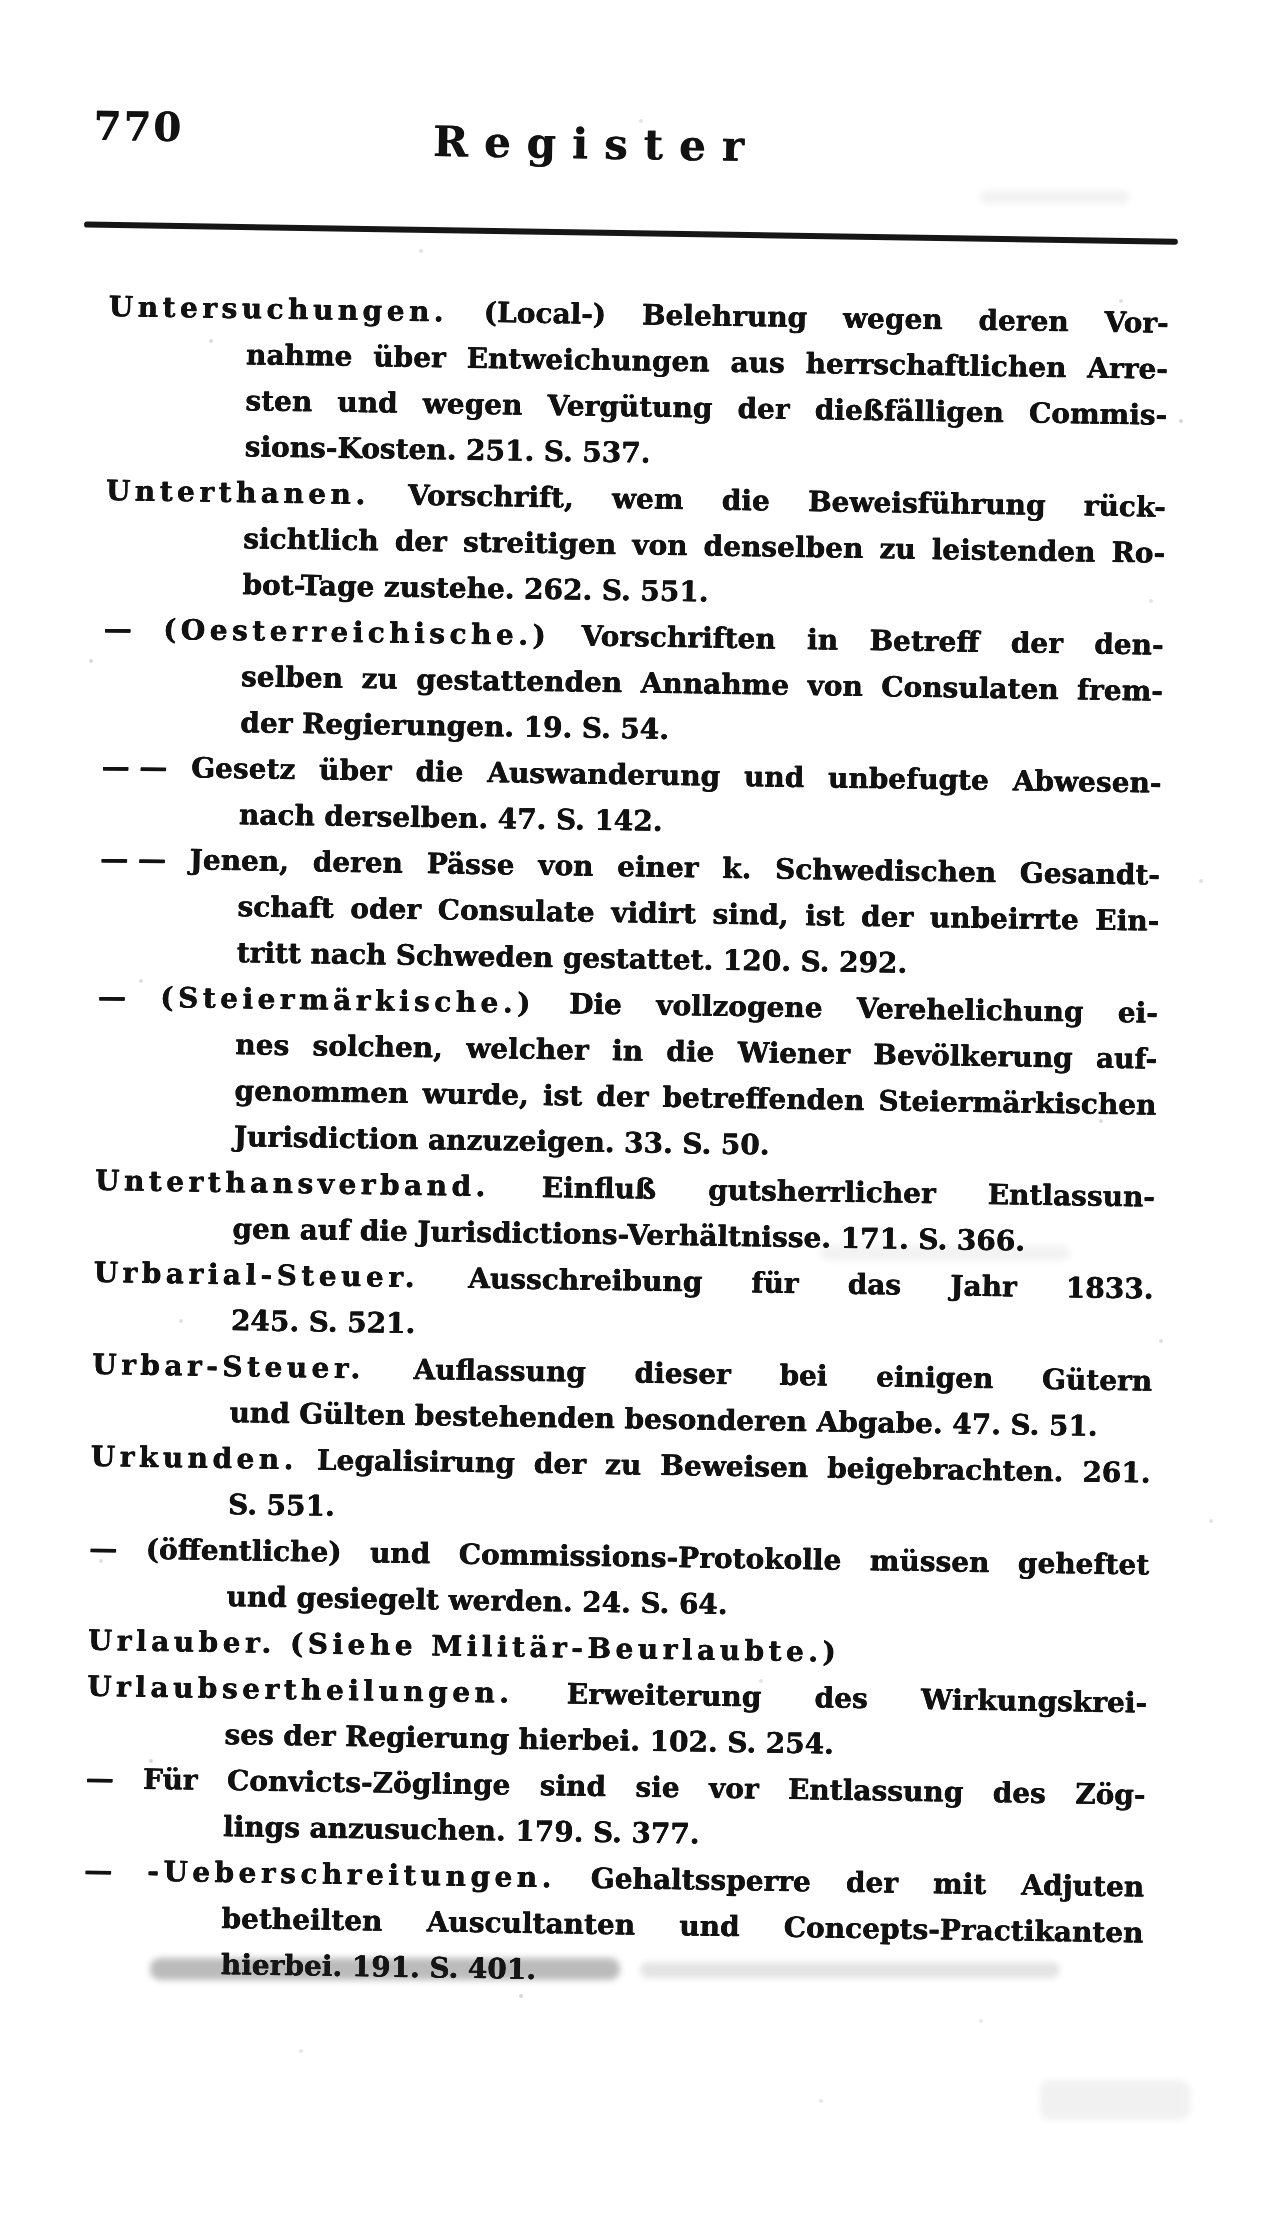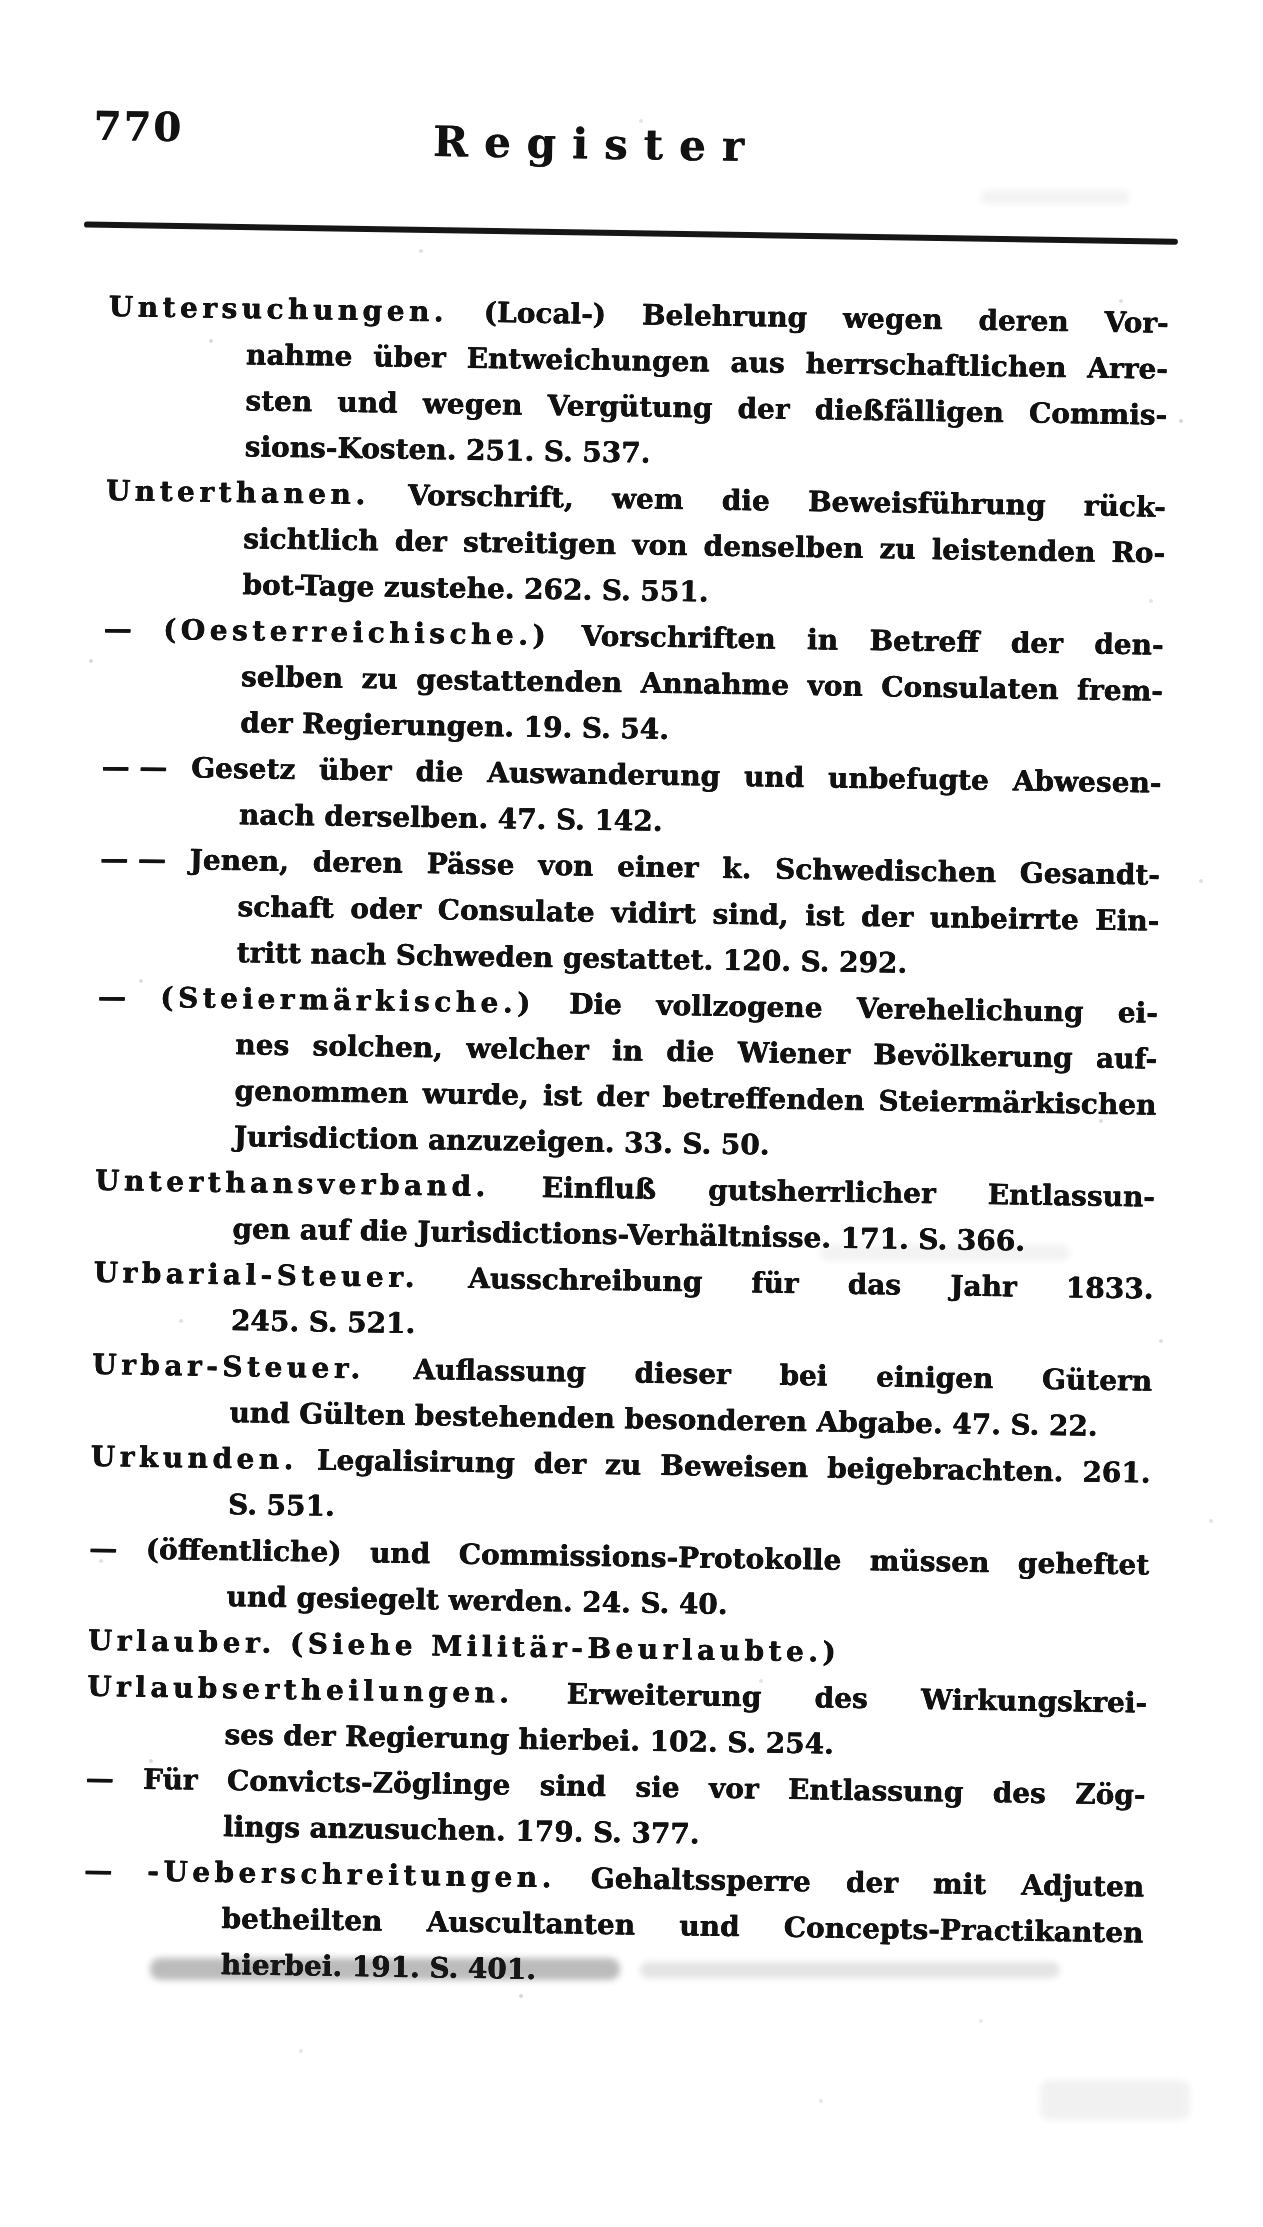--- a/index.html
+++ b/index.html
@@ -153,31 +153,31 @@
   <div class="line cont"><span class="w">gen</span><span class="w">auf</span><span class="w">die</span><span class="w">Jurisdictions-Verhältnisse.</span><span class="w">171.</span><span class="w">S.</span><span class="w">366.</span></div>
       </div>
 
   <div class="entry">
     <div class="line first fill"><span class="term">Urbarial-Steuer.</span><span class="w">Ausschreibung</span><span class="w">für</span><span class="w">das</span><span class="w">Jahr</span><span class="w">1833.</span></div>
   <div class="line cont"><span class="w">245.</span><span class="w">S.</span><span class="w">521.</span></div>
       </div>
 
   <div class="entry">
     <div class="line first fill"><span class="term">Urbar-Steuer.</span><span class="w">Auflassung</span><span class="w">dieser</span><span class="w">bei</span><span class="w">einigen</span><span class="w">Gütern</span></div>
-  <div class="line cont"><span class="w">und</span><span class="w">Gülten</span><span class="w">bestehenden</span><span class="w">besonderen</span><span class="w">Abgabe.</span><span class="w">47.</span><span class="w">S.</span><span class="w">22.</span></div>
+  <div class="line cont"><span class="w">und</span><span class="w">Gülten</span><span class="w">bestehenden</span><span class="w">besonderen</span><span class="w">Abgabe.</span><span class="w">47.</span><span class="w">S.</span><span class="w">51.</span></div>
       </div>
 
   <div class="entry">
     <div class="line first fill"><span class="term">Urkunden.</span><span class="w">Legalisirung</span><span class="w">der</span><span class="w">zu</span><span class="w">Beweisen</span><span class="w">beigebrachten.</span><span class="w">261.</span></div>
   <div class="line cont"><span class="w">S.</span><span class="w">551.</span></div>
       </div>
 
   <div class="entry">
     <div class="line first fill"><span class="dash">—</span><span class="w">(öffentliche)</span><span class="w">und</span><span class="w">Commissions-Protokolle</span><span class="w">müssen</span><span class="w">geheftet</span></div>
-  <div class="line cont"><span class="w">und</span><span class="w">gesiegelt</span><span class="w">werden.</span><span class="w">24.</span><span class="w">S.</span><span class="w">40.</span></div>
+  <div class="line cont"><span class="w">und</span><span class="w">gesiegelt</span><span class="w">werden.</span><span class="w">24.</span><span class="w">S.</span><span class="w">64.</span></div>
       </div>
 
   <div class="entry">
     <div class="line first"><span class="term">Urlauber. (Siehe Militär-Beurlaubte.)</span></div>
   </div>
 
   <div class="entry">
     <div class="line first fill"><span class="term">Urlaubsertheilungen.</span><span class="w">Erweiterung</span><span class="w">des</span><span class="w">Wirkungskrei-</span></div>
   <div class="line cont"><span class="w">ses</span><span class="w">der</span><span class="w">Regierung</span><span class="w">hierbei.</span><span class="w">102.</span><span class="w">S.</span><span class="w">254.</span></div>
       </div>

